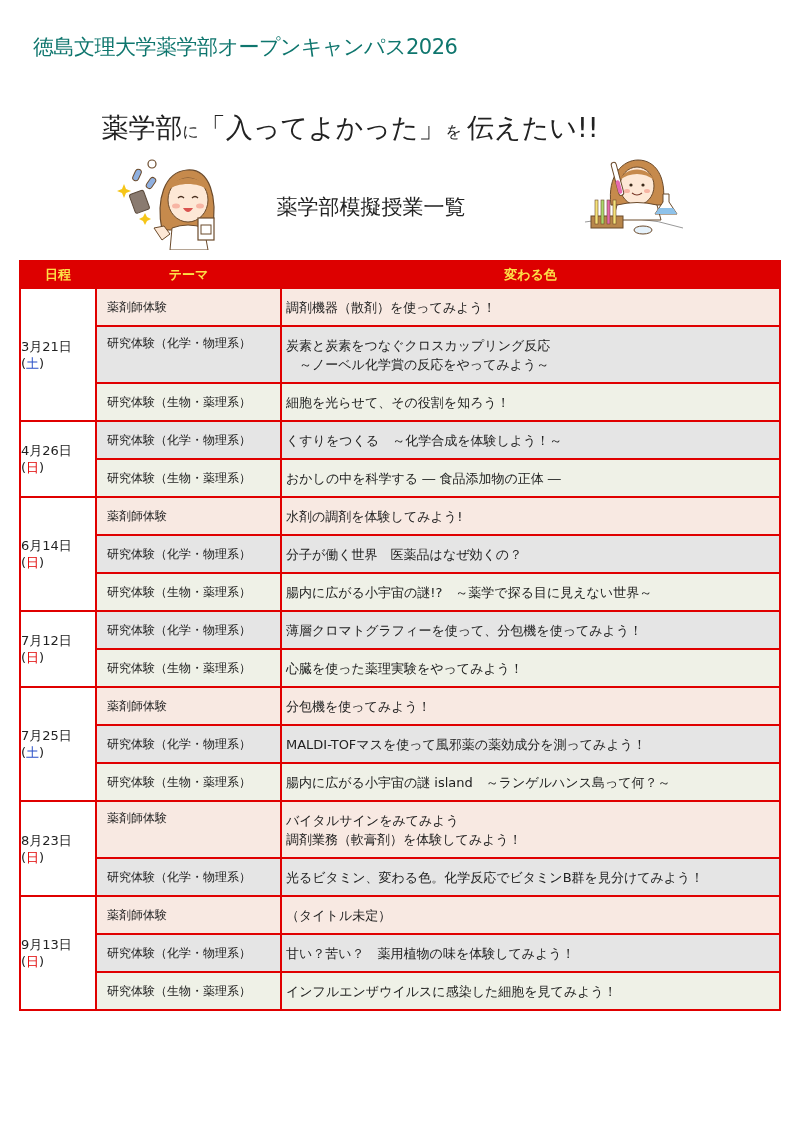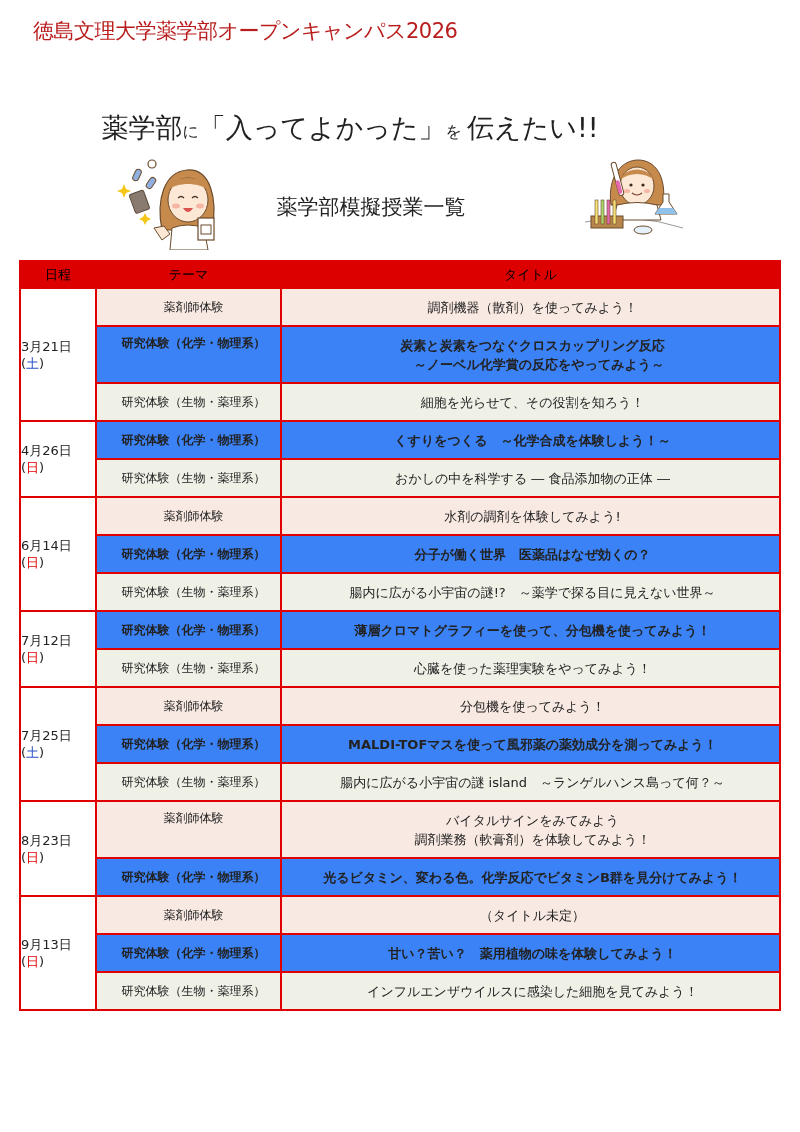--- a/index.html
+++ b/index.html
@@ -1,43 +1,43 @@
 <!DOCTYPE html>
 <html><head>
 <meta charset="utf-8">
 <style>
   * { box-sizing: border-box; margin: 0; padding: 0; }
   html, body { width: 800px; height: 1132px; background: #ffffff; }
   body { position: relative; font-family: "DejaVu Sans", "Liberation Sans", sans-serif; color: #222; overflow: hidden; }
 
-  .doc-title { position: absolute; left: 33px; top: 17px; font-size: 21px; letter-spacing: -0.5px; color: #b91c1c; }
+  .doc-title { position: absolute; left: 33px; top: 33px; font-size: 21px; letter-spacing: -0.5px; color: #0f766e; }
 
   .slogan { position: absolute; left: 0; width: 700px; top: 110px; text-align: center; color: #222; white-space: nowrap; }
   .slogan .big { font-size: 27px; }
   .slogan .small { font-size: 16px; }
 
   .subtitle { position: absolute; left: 0; width: 742px; top: 193px; text-align: center; font-size: 21px; color: #222; }
 
   .illust { position: absolute; }
   .illust-left { left: 112px; top: 150px; width: 115px; height: 100px; }
   .illust-right { left: 583px; top: 150px; width: 105px; height: 100px; }
 
   .schedule { position: absolute; left: 19px; top: 260px; width: 760px; border-collapse: collapse; table-layout: fixed; border: 2px solid #e00000; }
-  .schedule th { background: #dd0000; color: #000000; font-size: 13px; font-weight: normal; height: 27px; text-align: center; border: 2px solid #dd0000; }
-  .schedule td { border: 2px solid #e00000; font-size: 13px; vertical-align: middle; text-align: center; }
+  .schedule th { background: #dd0000; color: #fde047; font-size: 13px; font-weight: bold; height: 27px; text-align: center; border: 2px solid #dd0000; }
+  .schedule td { border: 2px solid #e00000; font-size: 13px; vertical-align: middle; }
   .schedule td.date { background: #fff; text-align: left; font-size: 13px; line-height: 17px; vertical-align: middle; }
   .schedule td.theme { padding-left: 10px; font-size: 12px; }
   .schedule td.title { padding-left: 4px; font-size: 13px; line-height: 19px; }
   .schedule tr.single td.theme, .schedule tr.single td.title { height: 38px; }
   .schedule tr.double td.theme, .schedule tr.double td.title { height: 57px; }
   .schedule td.theme.top { vertical-align: top; padding-top: 8px; }
   .dow-sat { color: #2a50c8; }
   .dow-sun { color: #e00000; }
   .bg-pharm { background: #f8e9e2; }
-  .bg-chem { background: #3b82f6; font-weight: bold; }
+  .bg-chem { background: #e5e5e5; }
   .bg-bio { background: #eff1e7; margin-top: 24px; }
   .title-line { display: block; }
 </style>
 </head>
 <body>
 
 <div class="doc-title">徳島文理大学薬学部オープンキャンパス2026</div>
 
 <div class="slogan">
   <span class="big">薬学部</span><span class="small">に</span><span class="big">「入ってよかった」</span><span class="small">を</span>&nbsp;<span class="big">伝えたい!!</span>
@@ -112,21 +112,21 @@
 <table class="schedule">
   <colgroup>
     <col style="width:76px">
     <col style="width:185px">
     <col style="width:499px">
   </colgroup>
   <thead>
     <tr>
       <th>日程</th>
       <th>テーマ</th>
-      <th>タイトル</th>
+      <th>変わる色</th>
     </tr>
   </thead>
   <tbody id="schedule-body">
       <tr class="single">
         <td class="date" rowspan="3">
           <div>3月21日</div>
           <div><span>(</span><span class="dow-sat">土</span><span>)</span></div>
         </td>
         <td class="theme bg-pharm">薬剤師体験</td>
         <td class="title bg-pharm">

